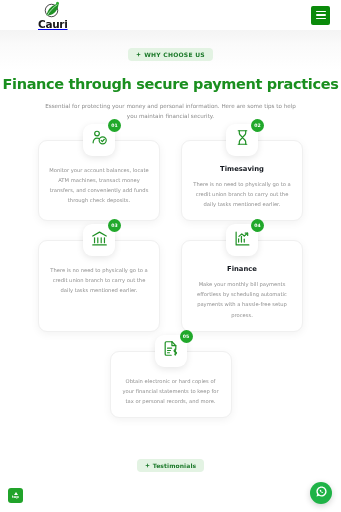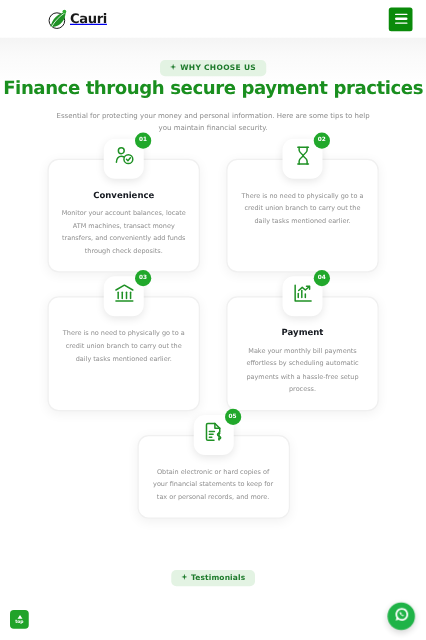--- a/index.html
+++ b/index.html
@@ -25,20 +25,21 @@
     justify-content: space-between;
     padding: 0 11px 0 38px;
     position: relative;
     z-index: 30;
   }
 
   .brand {
     display: flex;
     align-items: center;
     gap: 1px;
+    flex-direction: column;
   }
 
   .brand-mark {
     width: 17px;
     height: 17px;
     position: relative;
     display: block;
   }
 
   .brand-text {
@@ -97,21 +98,21 @@
   .pill.cap { text-transform: none; letter-spacing: 0.1px; }
 
   .pill-wrap { text-align: center; }
 
   .section-title {
     text-align: center;
     color: #1a8f1f;
     font-size: 14.5px;
     font-weight: bold;
     letter-spacing: -0.35px;
-    margin-top: 2px;
+    margin-top: 15px;
     padding: 0 0;
     font-family: "DejaVu Sans", sans-serif;
   }
 
   .section-sub {
     text-align: center;
     color: #8b8b8b;
     font-size: 5.6px;
     line-height: 1.85;
     margin-top: 9px;
@@ -295,36 +296,36 @@
         <span>
           <svg viewBox="0 0 24 24" width="17" height="17" fill="none" stroke="#1f9125" stroke-width="1.7" stroke-linecap="round" stroke-linejoin="round" aria-hidden="true">
             <circle cx="8.5" cy="6.5" r="3.3"></circle>
             <path d="M3 19.5 C3 15.2 5.6 12.8 8.5 12.8 C9.6 12.8 10.6 13 11.4 13.5"></path>
             <circle cx="16.5" cy="16" r="5"></circle>
             <path d="M14.4 16.1 L16 17.7 L18.8 14.5"></path>
           </svg>
         </span>
         <span class="badge">01</span>
       </div>
-      <div class="card-title">Convenience</div>
       <div class="card-desc">Monitor your account balances, locate ATM machines, transact money transfers, and conveniently add funds through check deposits.</div>
     </div>
 
     <div class="card">
       <div class="icon-tile">
         <span>
           <svg viewBox="0 0 24 24" width="17" height="17" fill="none" stroke="#1f9125" stroke-width="1.7" stroke-linecap="round" stroke-linejoin="round" aria-hidden="true">
             <path d="M6 2.5 H18"></path>
             <path d="M6 21.5 H18"></path>
             <path d="M7.5 2.5 V6 C7.5 9 12 10.7 12 12 C12 13.3 7.5 15 7.5 18 V21.5"></path>
             <path d="M16.5 2.5 V6 C16.5 9 12 10.7 12 12 C12 13.3 16.5 15 16.5 18 V21.5"></path>
           </svg>
         </span>
         <span class="badge">02</span>
       </div>
+      <div class="card-title">Timesaving</div>
       <div class="card-desc">There is no need to physically go to a credit union branch to carry out the daily tasks mentioned earlier.</div>
     </div>
 
     <div class="card">
       <div class="icon-tile">
         <span>
           <svg viewBox="0 0 24 24" width="17" height="17" fill="none" stroke="#1f9125" stroke-width="1.7" stroke-linecap="round" stroke-linejoin="round" aria-hidden="true">
             <path d="M2.5 8.5 L12 3 L21.5 8.5"></path>
             <path d="M2.5 21 H21.5"></path>
             <path d="M5 11 V18"></path>
@@ -345,21 +346,21 @@
             <path d="M3 3 V21 H21"></path>
             <path d="M6.5 17 V12.5"></path>
             <path d="M10.5 17 V9"></path>
             <path d="M14.5 17 V13"></path>
             <path d="M7 9 L11 5.5 L14.5 8.5 L19 4.5"></path>
             <path d="M15.8 4.3 H19.3 V7.6"></path>
           </svg>
         </span>
         <span class="badge">04</span>
       </div>
-      <div class="card-title">Payment</div>
+      <div class="card-title">Finance</div>
       <div class="card-desc">Make your monthly bill payments effortless by scheduling automatic payments with a hassle-free setup process.</div>
     </div>
 
     <div class="card wide">
       <div class="icon-tile">
         <span>
           <svg viewBox="0 0 24 24" width="17" height="17" fill="none" stroke="#1f9125" stroke-width="1.7" stroke-linecap="round" stroke-linejoin="round" aria-hidden="true">
             <path d="M14 2.5 H6 C5.2 2.5 4.5 3.2 4.5 4 V20 C4.5 20.8 5.2 21.5 6 21.5 H13"></path>
             <path d="M14 2.5 L19.5 8 V12"></path>
             <path d="M14 2.5 V8 H19.5"></path>

